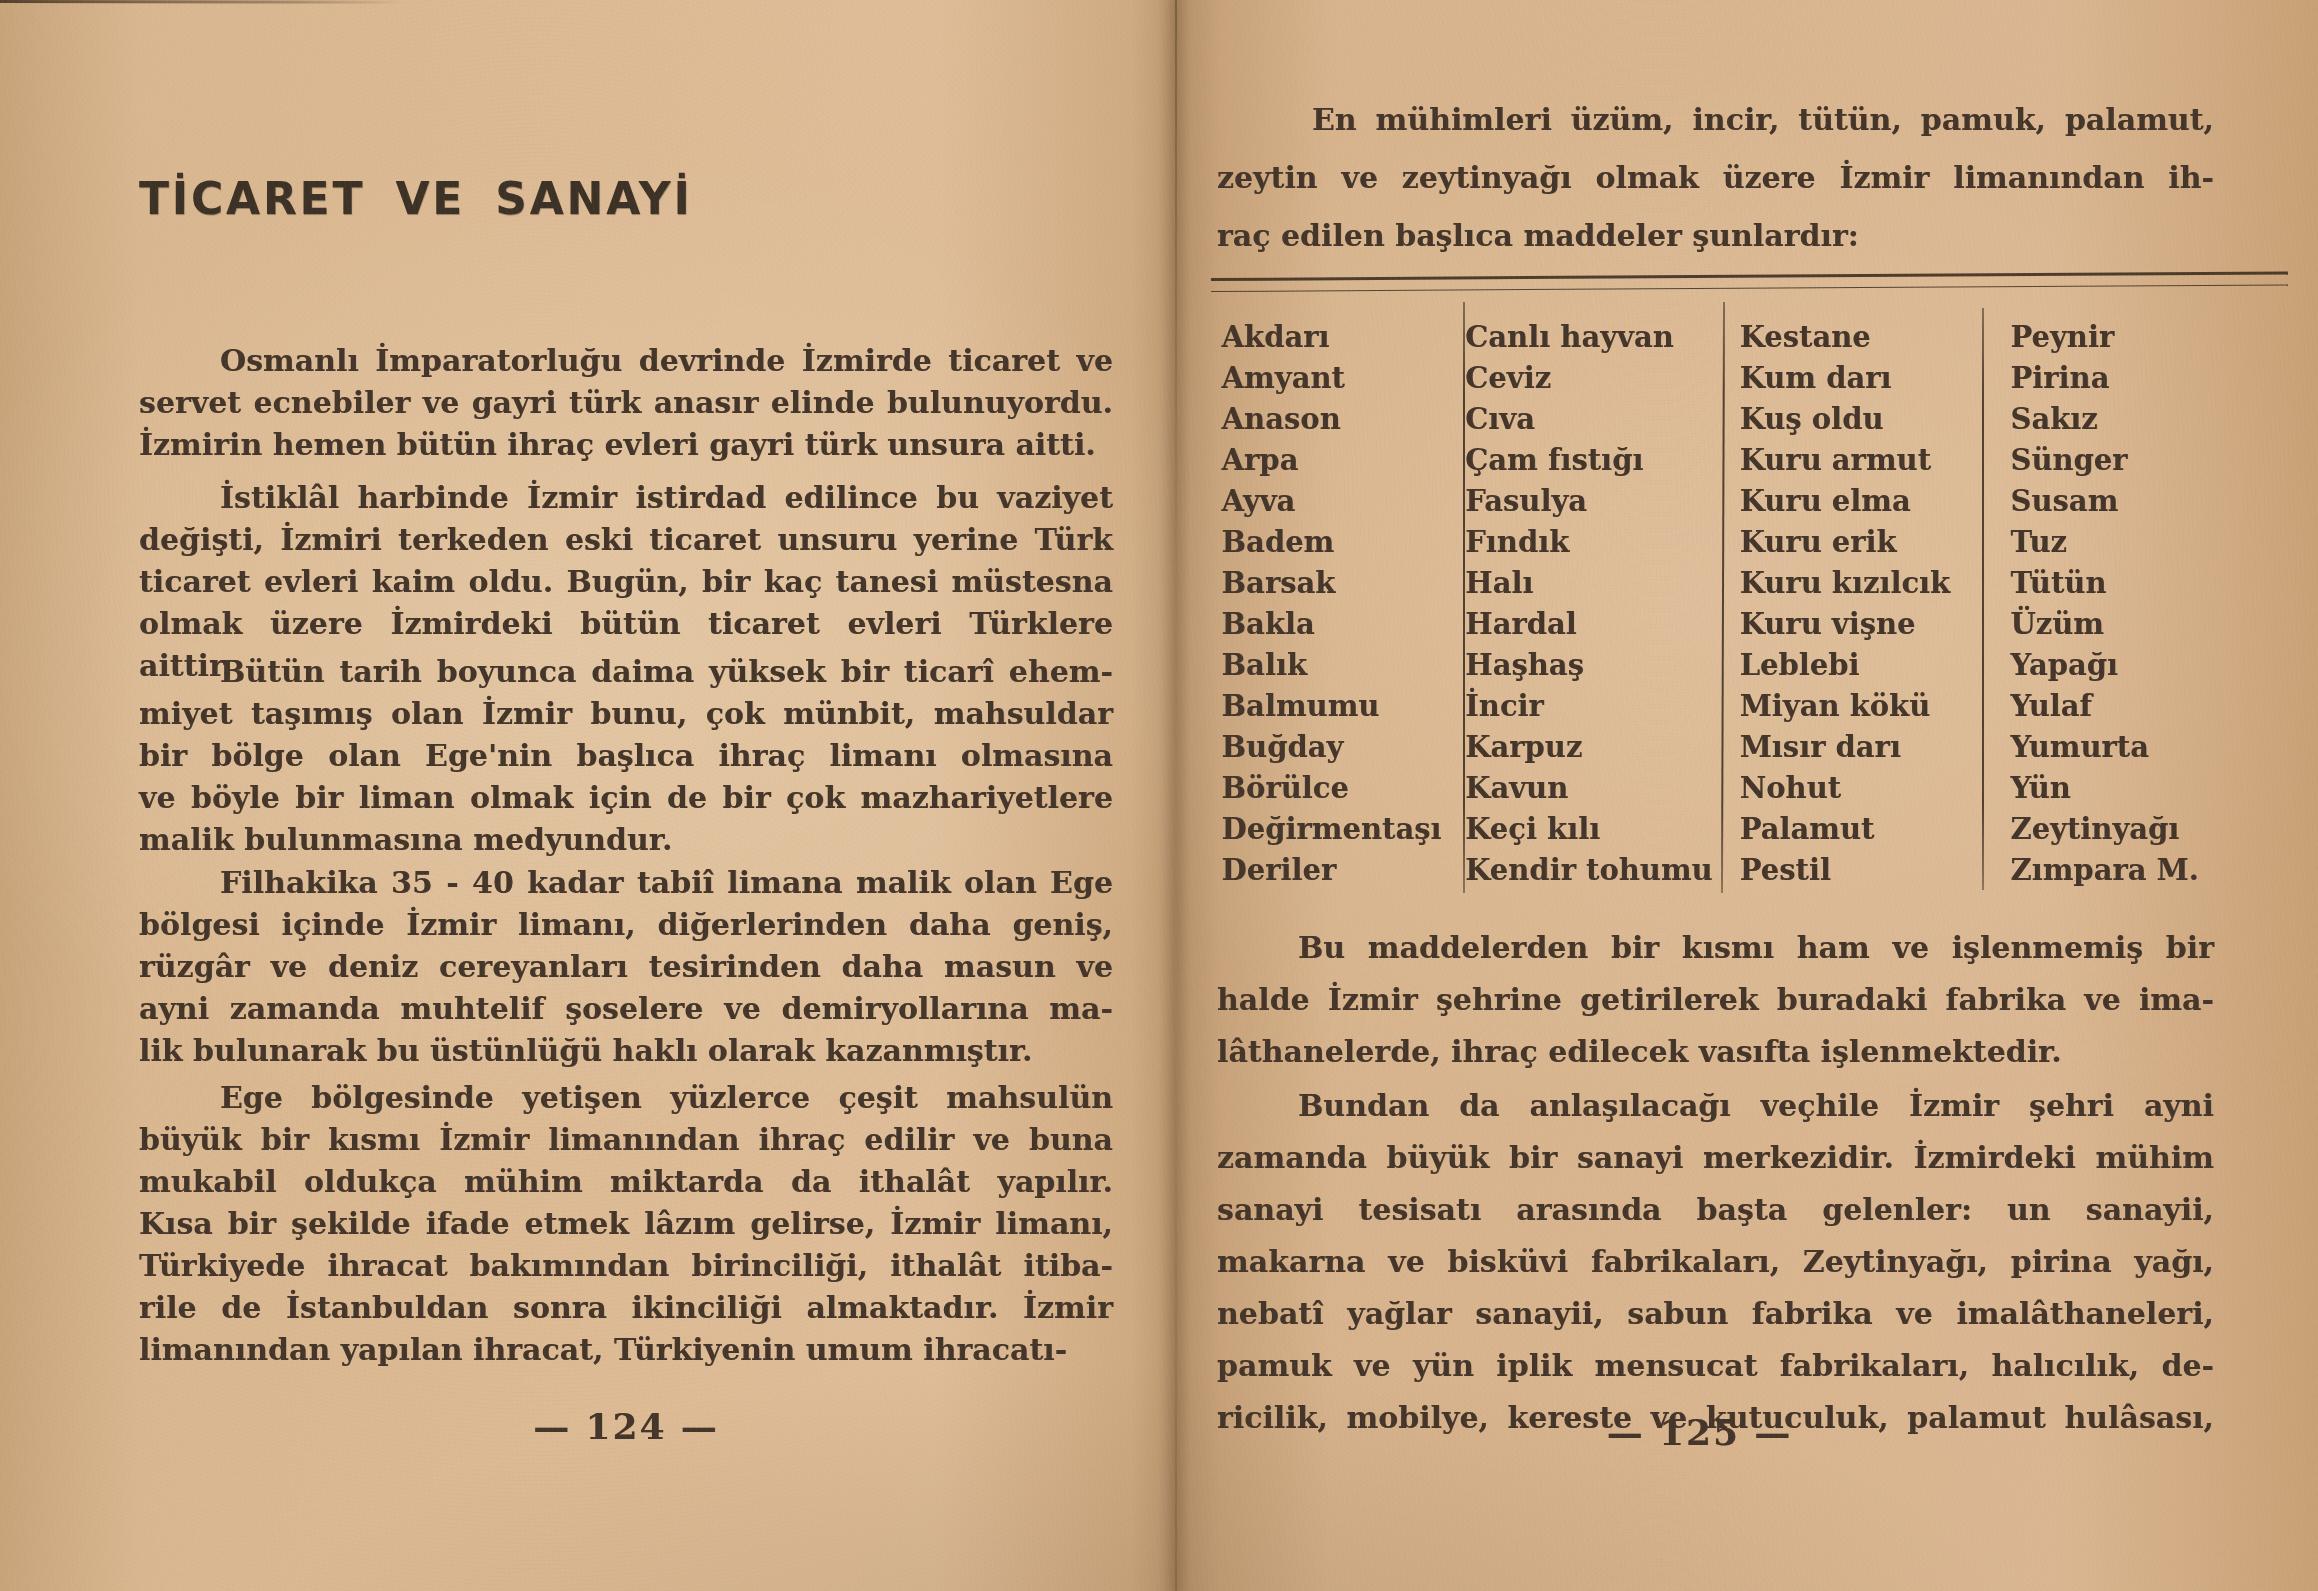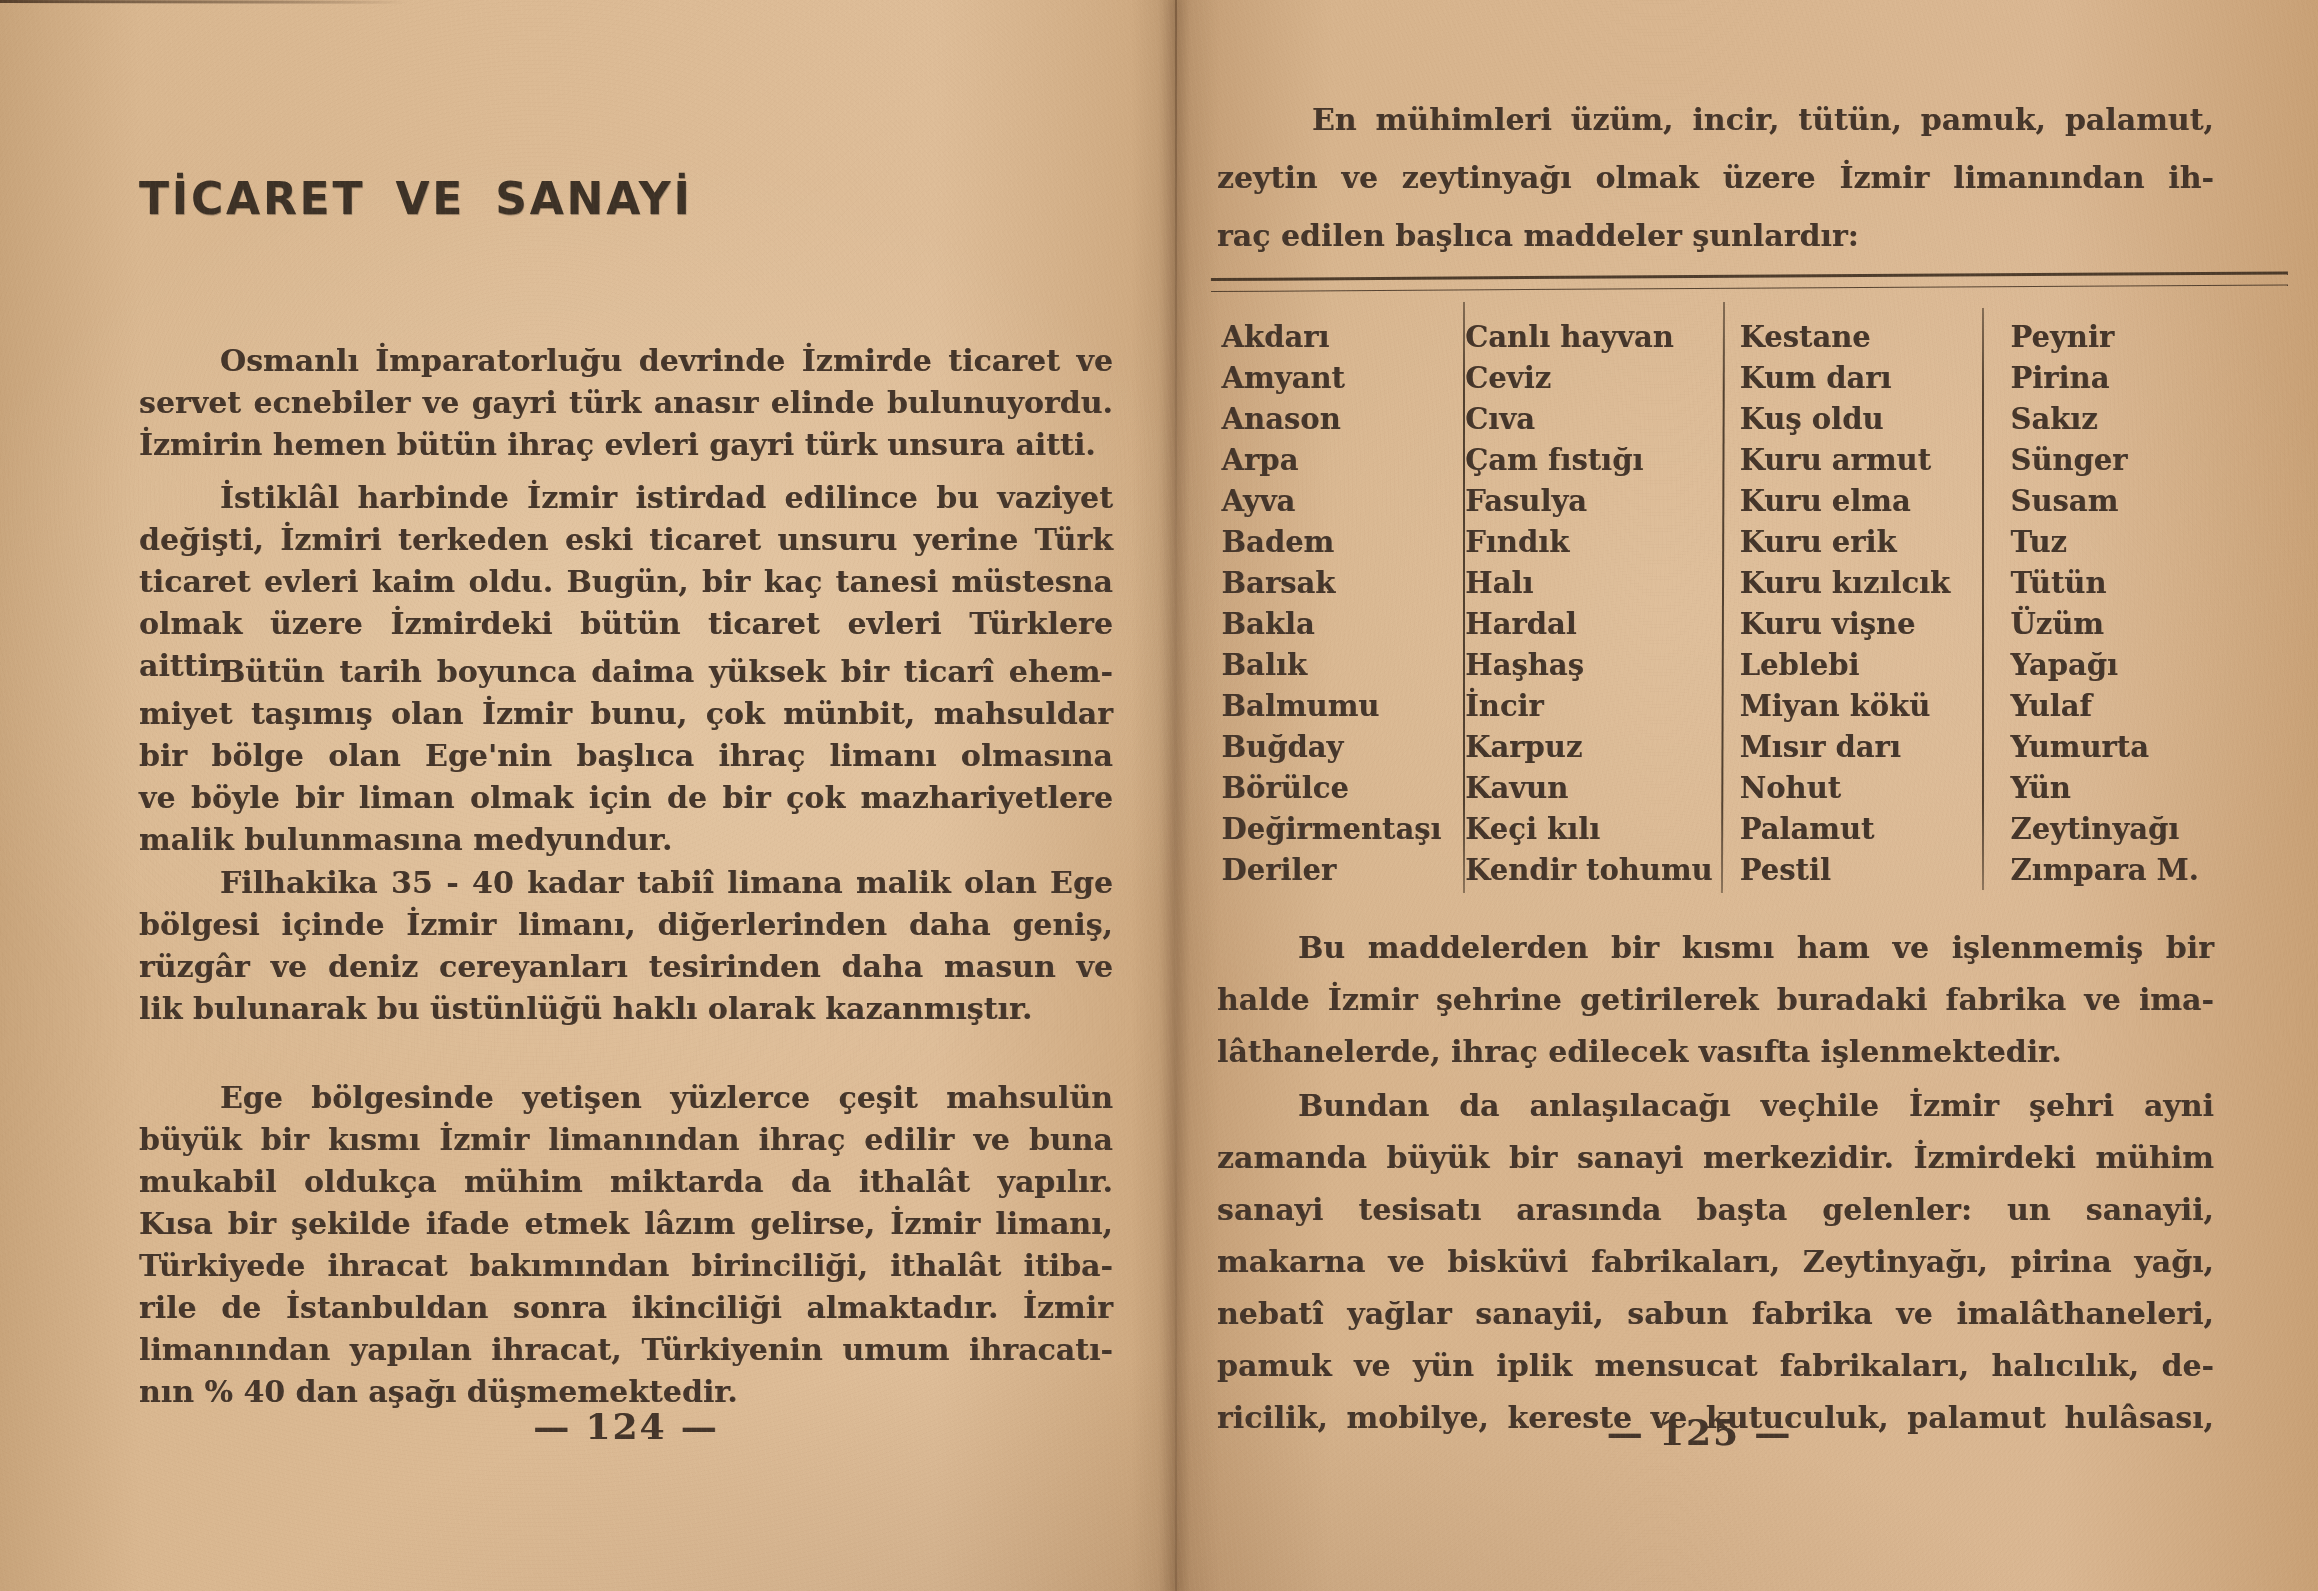--- a/index.html
+++ b/index.html
@@ -131,31 +131,31 @@
         <div>Bütün tarih boyunca daima yüksek bir ticarî ehem-</div>
         <div>miyet taşımış olan İzmir bunu, çok münbit, mahsuldar</div>
         <div>bir bölge olan Ege'nin başlıca ihraç limanı olmasına</div>
         <div>ve böyle bir liman olmak için de bir çok mazhariyetlere</div>
         <div>malik bulunmasına medyundur.</div>
       </div>
     <div id="lp4" class="para lp ink">
         <div>Filhakika 35 - 40 kadar tabiî limana malik olan Ege</div>
         <div>bölgesi içinde İzmir limanı, diğerlerinden daha geniş,</div>
         <div>rüzgâr ve deniz cereyanları tesirinden daha masun ve</div>
+        <div>ayni zamanda muhtelif şoselere ve demiryollarına ma-</div>
         <div>lik bulunarak bu üstünlüğü haklı olarak kazanmıştır.</div>
       </div>
     <div id="lp5" class="para lp ink">
         <div>Ege bölgesinde yetişen yüzlerce çeşit mahsulün</div>
         <div>büyük bir kısmı İzmir limanından ihraç edilir ve buna</div>
         <div>mukabil oldukça mühim miktarda da ithalât yapılır.</div>
         <div>Kısa bir şekilde ifade etmek lâzım gelirse, İzmir limanı,</div>
         <div>Türkiyede ihracat bakımından birinciliği, ithalât itiba-</div>
         <div>rile de İstanbuldan sonra ikinciliği almaktadır. İzmir</div>
         <div>limanından yapılan ihracat, Türkiyenin umum ihracatı-</div>
-        <div>nın % 40 dan aşağı düşmemektedir.</div>
       </div>
 
     <div id="pn-left" class="page-number ink">— 124 —</div>
   </div>
 
   <div class="gutter"></div>
   <div class="crease"></div>
 
   <div>
     <div id="rp-intro" class="para rp ink">

